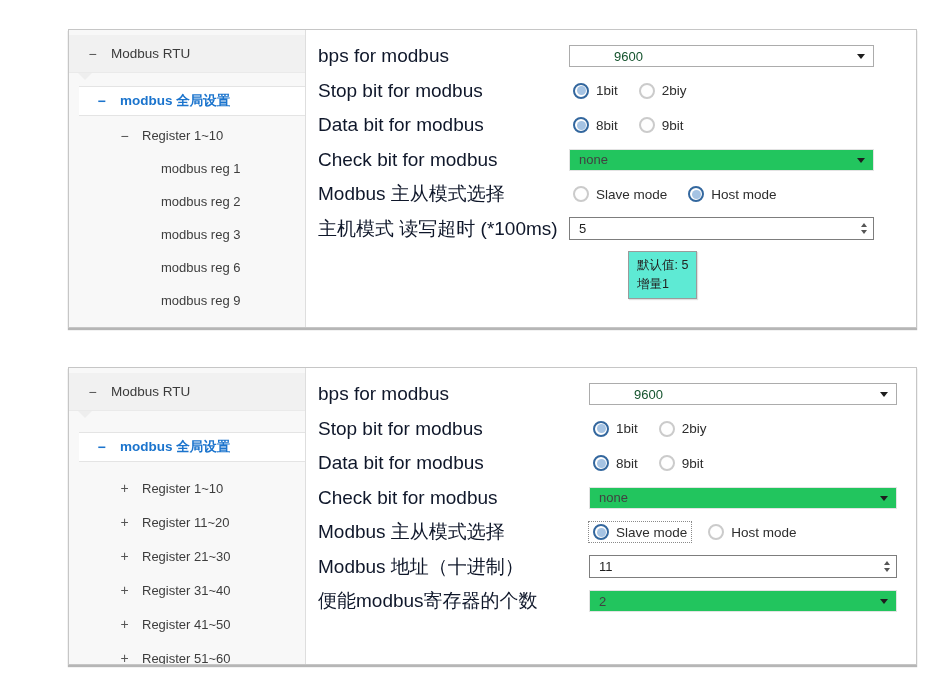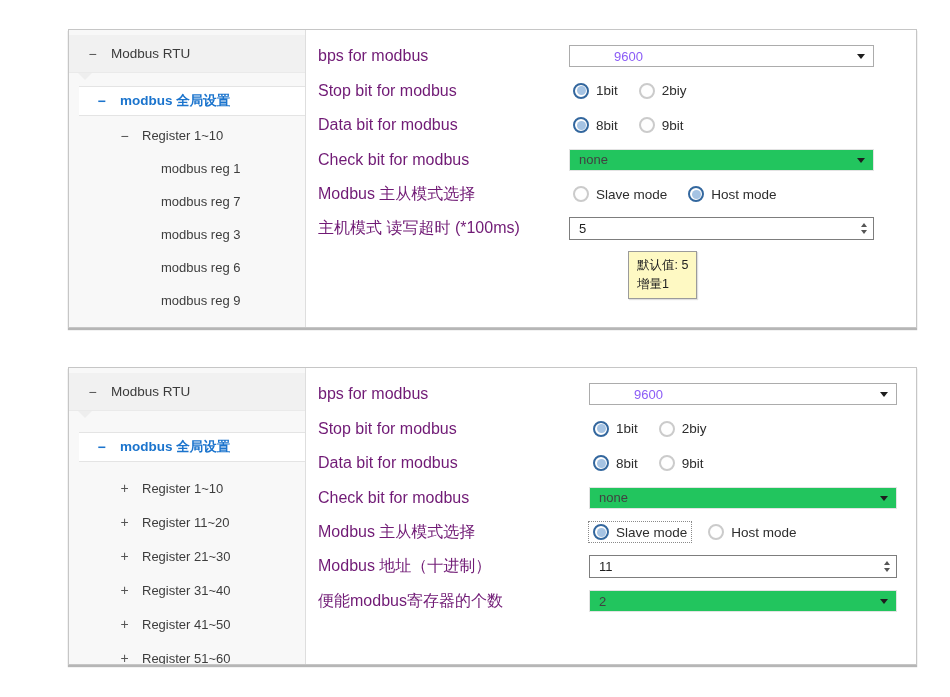--- a/index.html
+++ b/index.html
@@ -23,46 +23,46 @@
   #panel-bottom .tree-item { height:34px; }
   .tree-item.first { margin-top:3px; }
   #panel-bottom .tree-item.first { margin-top:9px; }
   .lvl2 { padding-left:50px; }
   .lvl3 { padding-left:92px; }
   .toggle { width:11px; text-align:center; font-size:14px; color:#555; flex-shrink:0; }
   .tree-selected .toggle { color:#1b74cd; }
 
   .form { flex:1; position:relative; padding-top:9px; }
   .row { height:34.5px; display:flex; align-items:center; padding-left:12px; }
-  .param-label { flex:1; font-size:16px; color:#701a75; white-space:nowrap; }
+  .param-label { flex:1; font-size:19px; color:#0f172a; white-space:nowrap; }
   .control { width:305px; margin-right:42px; display:flex; align-items:center; flex-shrink:0; }
   #panel-bottom .control { width:308px; margin-right:19px; }
 
   .dd { flex:1; height:22px; display:flex; align-items:center; padding:0 9px; font-size:13px; position:relative; cursor:default; }
-  .dd.white { background:#fff; border:1px solid #acacac; color:#8b5cf6;padding-left:44px; }
+  .dd.white { background:#fff; border:1px solid #acacac; color:#14532d;padding-left:44px; }
   .dd.gray  { background:#22c55e; border:1px solid #e3e3e3; color:#414141; }
   .dd-arrow { position:absolute; right:8px; top:8px; width:0; height:0;
               border-left:4px solid transparent; border-right:4px solid transparent; border-top:5px solid #1e1e1e; }
 
   .spinner { flex:1; height:23px; background:#fff; border:1px solid #7d7d7d; display:flex; align-items:center;
              padding:0 9px; font-size:13px; color:#1f1f1f; position:relative; }
   .spin-btns { position:absolute; right:6px; top:0; bottom:0; display:flex; flex-direction:column; justify-content:center; gap:3px; }
   .spin-up { width:0; height:0; border-left:3.5px solid transparent; border-right:3.5px solid transparent; border-bottom:4px solid #555; }
   .spin-down { width:0; height:0; border-left:3.5px solid transparent; border-right:3.5px solid transparent; border-top:4px solid #555; }
 
   .radio-group { display:flex; align-items:center; gap:13px; }
   .radio-opt { display:flex; align-items:center; gap:7px; padding:2px 4px; }
   .radio-opt.focused { outline:1px dotted #8a8a8a; }
   .radio { width:16px; height:16px; border-radius:50%; border:2px solid #cbcbcb; background:#fefefe; position:relative; flex-shrink:0; }
   .radio.sel { border-color:#33679e; }
   .radio.sel::after { content:""; position:absolute; left:1.5px; top:1.5px; right:1.5px; bottom:1.5px;
                       border-radius:50%; background:#a5c3e3; }
   .radio-label { font-size:13.5px; color:#2d2d2d; white-space:nowrap; }
 
-  .tooltip { position:absolute; left:322px; top:221px; background:#fef9c3; border:1px solid #9b9b9b;
+  .tooltip { position:absolute; left:322px; top:221px; background:#5eead4; border:1px solid #9b9b9b;
              box-shadow:1px 1px 1px rgba(0,0,0,.12); padding:4px 8px; font-size:12.5px; color:#222; line-height:1.5; }
 </style>
 </head>
 <body>
 
 <div class="panel" id="panel-top">
   <div class="sidebar">
     <div class="tree-root">
       <span class="toggle">−</span>
       <span>Modbus RTU</span>
@@ -73,21 +73,21 @@
       <span>modbus 全局设置</span>
     </div>
     <div class="tree-item lvl2 first">
       <span class="toggle">−</span>
       <span>Register 1~10</span>
     </div>
     <div class="tree-item lvl3">
       <span>modbus reg 1</span>
     </div>
     <div class="tree-item lvl3">
-      <span>modbus reg 7</span>
+      <span>modbus reg 2</span>
     </div>
     <div class="tree-item lvl3">
       <span>modbus reg 3</span>
     </div>
     <div class="tree-item lvl3">
       <span>modbus reg 6</span>
     </div>
     <div class="tree-item lvl3">
       <span>modbus reg 9</span>
     </div>

